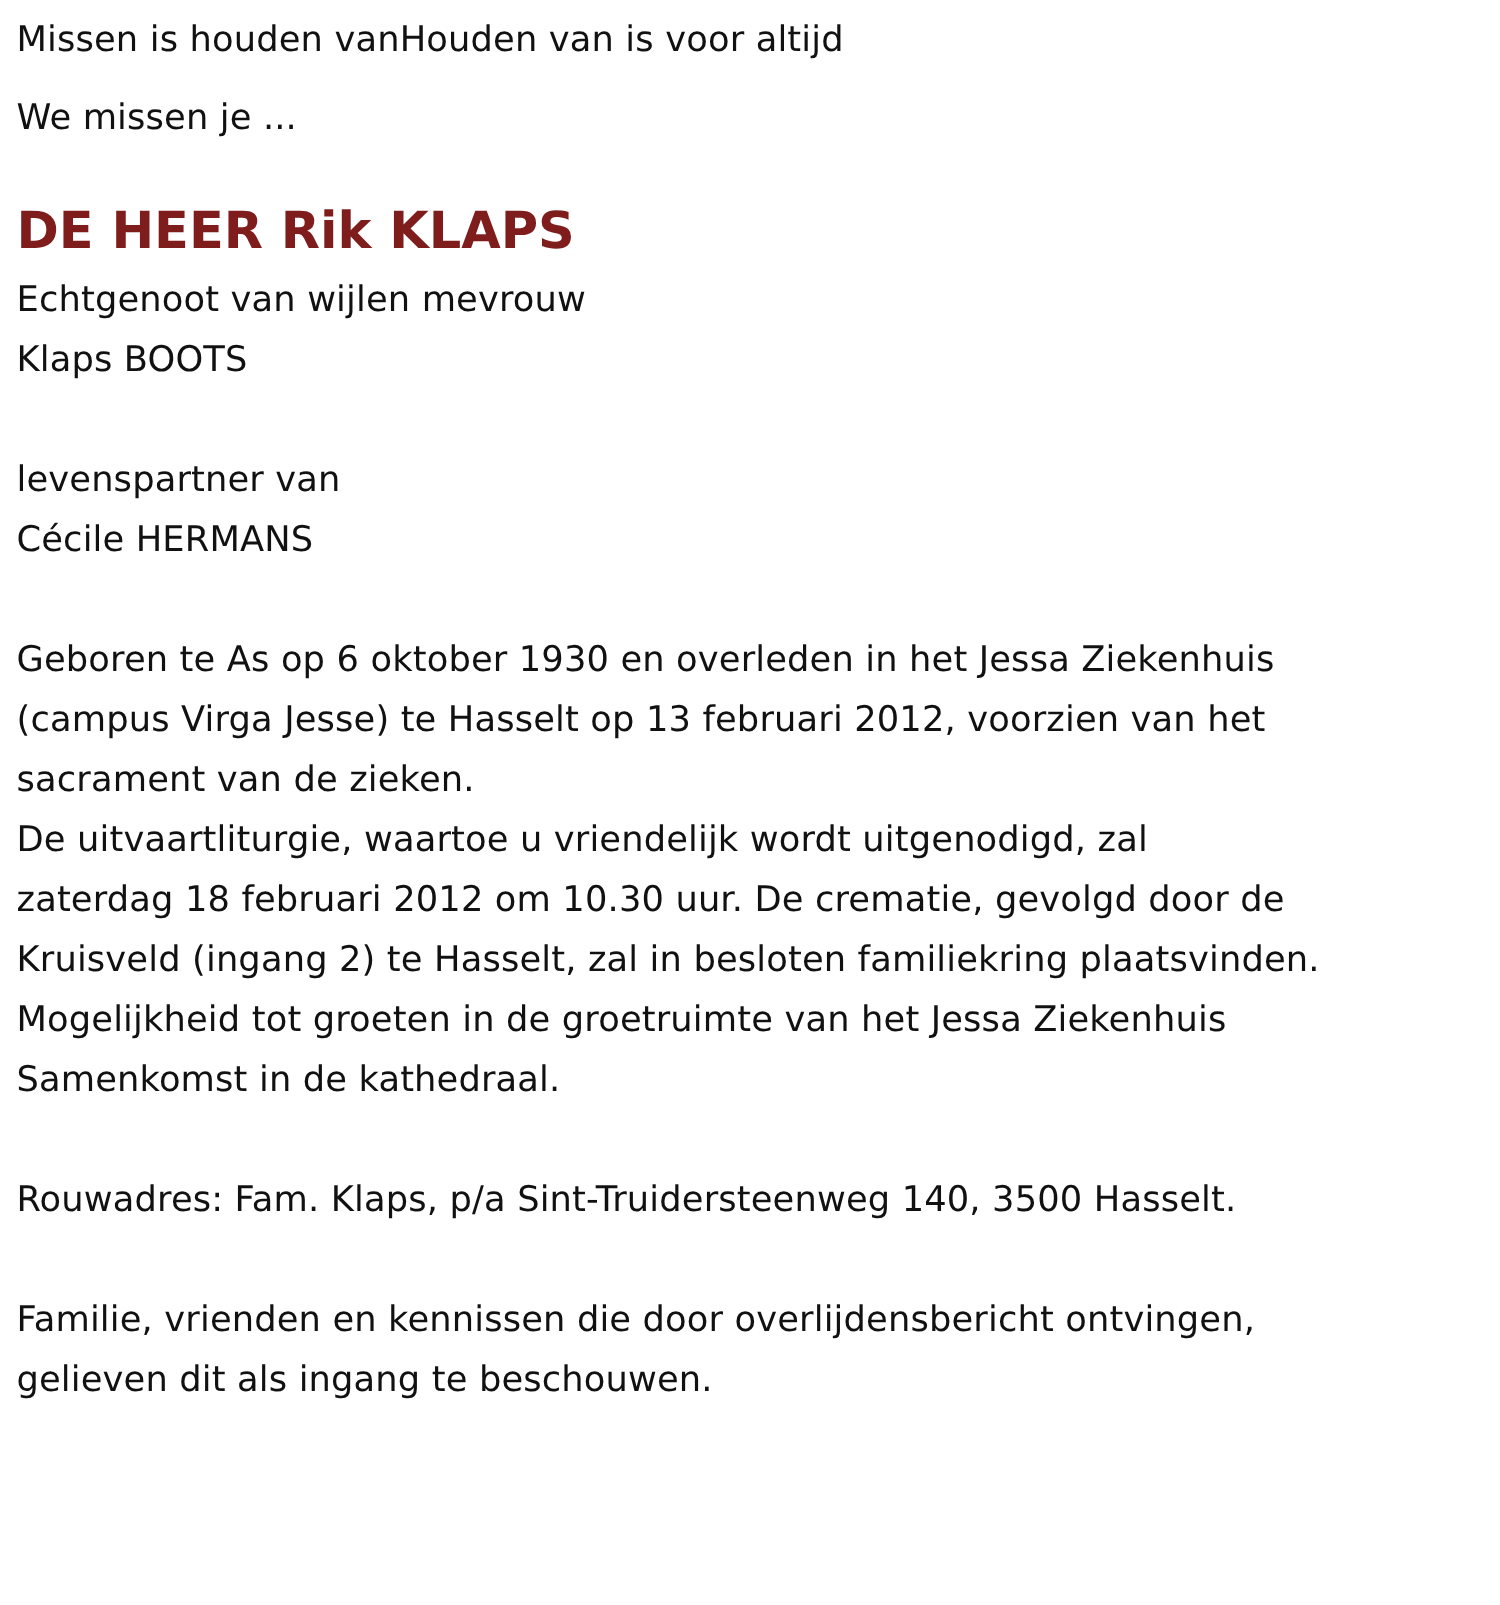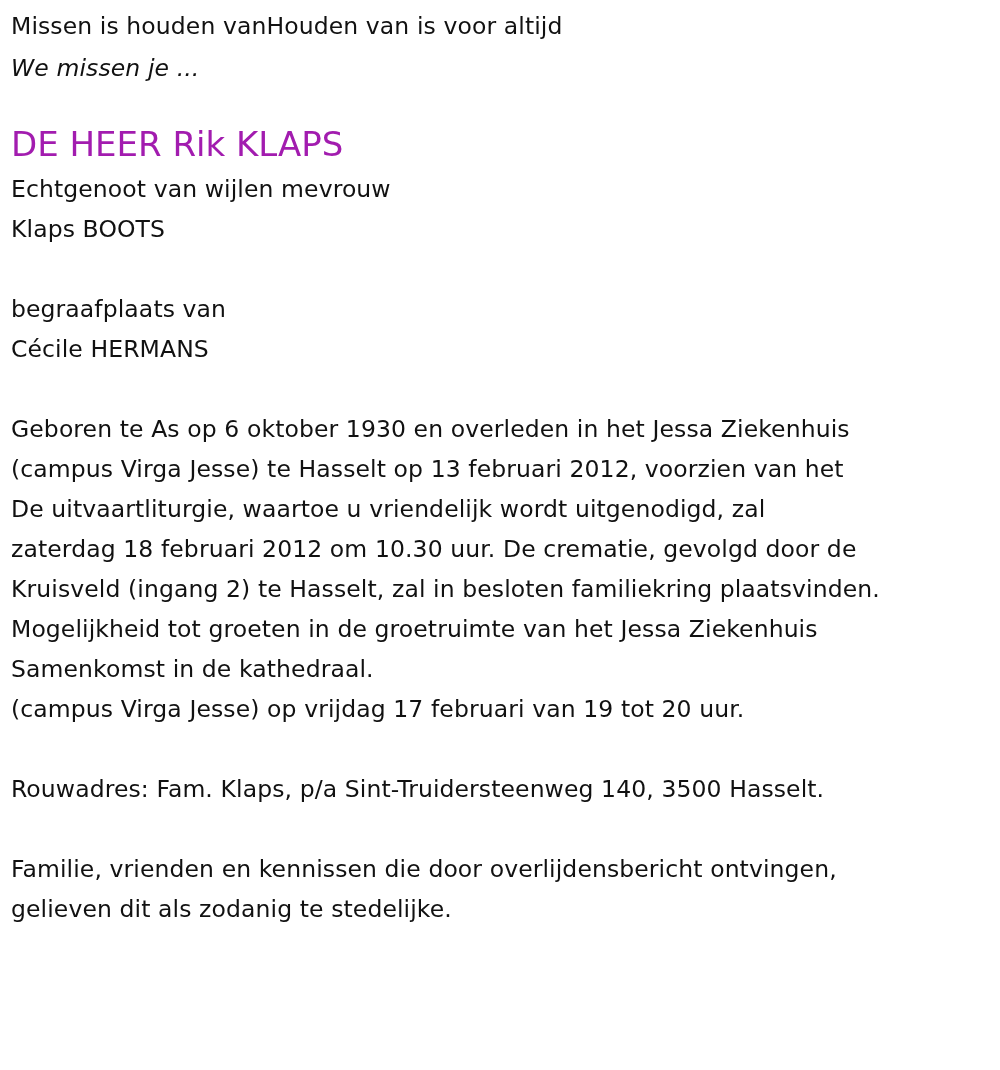--- a/index.html
+++ b/index.html
@@ -6,55 +6,55 @@
     body {
       width: 1000px; height: 1070px; overflow: hidden;
       font-family: "DejaVu Sans", sans-serif;
       color: #111111;
     }
     .doc { position: relative; padding: 6px 4px 0 11px; }
     .line {
       font-size: 23.5px; line-height: 40px; height: 40px;
       white-space: nowrap; letter-spacing: 0.1px;
     }
-    .line.l2 { margin-top: 2px; font-style: italic; }
+    .line.l2 { margin-top: 12px; }
     .heading {
-      font-size: 34px; font-weight: normal; line-height: 42px;
+      font-size: 34px; font-weight: bold; line-height: 42px;
       margin-top: 35px; margin-bottom: 4px; white-space: nowrap;
-      color: #a21caf;
+      color: #7f1d1d;
     }
     .blank { height: 40px; }
   </style>
 </head>
 <body>
 
 <div class="doc">
   <div class="line">Missen is houden vanHouden van is voor altijd</div>
   <div class="line l2">We missen je ...</div>
 
   <div class="heading">DE HEER Rik KLAPS</div>
 
   <div class="line">Echtgenoot van wijlen mevrouw</div>
   <div class="line">Klaps BOOTS</div>
   <div class="blank"></div>
 
-  <div class="line">begraafplaats van</div>
+  <div class="line">levenspartner van</div>
   <div class="line">Cécile HERMANS</div>
   <div class="blank"></div>
 
   <div>
     <div class="line">Geboren te As op 6 oktober 1930 en overleden in het Jessa Ziekenhuis</div>
     <div class="line">(campus Virga Jesse) te Hasselt op 13 februari 2012, voorzien van het</div>
+    <div class="line">sacrament van de zieken.</div>
     <div class="line">De uitvaartliturgie, waartoe u vriendelijk wordt uitgenodigd, zal</div>
     <div class="line">zaterdag 18 februari 2012 om 10.30 uur. De crematie, gevolgd door de</div>
     <div class="line">Kruisveld (ingang 2) te Hasselt, zal in besloten familiekring plaatsvinden.</div>
     <div class="line">Mogelijkheid tot groeten in de groetruimte van het Jessa Ziekenhuis</div>
     <div class="line">Samenkomst in de kathedraal.</div>
-    <div class="line">(campus Virga Jesse) op vrijdag 17 februari van 19 tot 20 uur.</div>
   </div>
   <div class="blank"></div>
 
   <div class="line">Rouwadres: Fam. Klaps, p/a Sint-Truidersteenweg 140, 3500 Hasselt.</div>
   <div class="blank"></div>
 
   <div class="line">Familie, vrienden en kennissen die door overlijdensbericht ontvingen,</div>
-  <div class="line">gelieven dit als zodanig te stedelijke.</div>
+  <div class="line">gelieven dit als ingang te beschouwen.</div>
 </div>
 
 </body></html>

